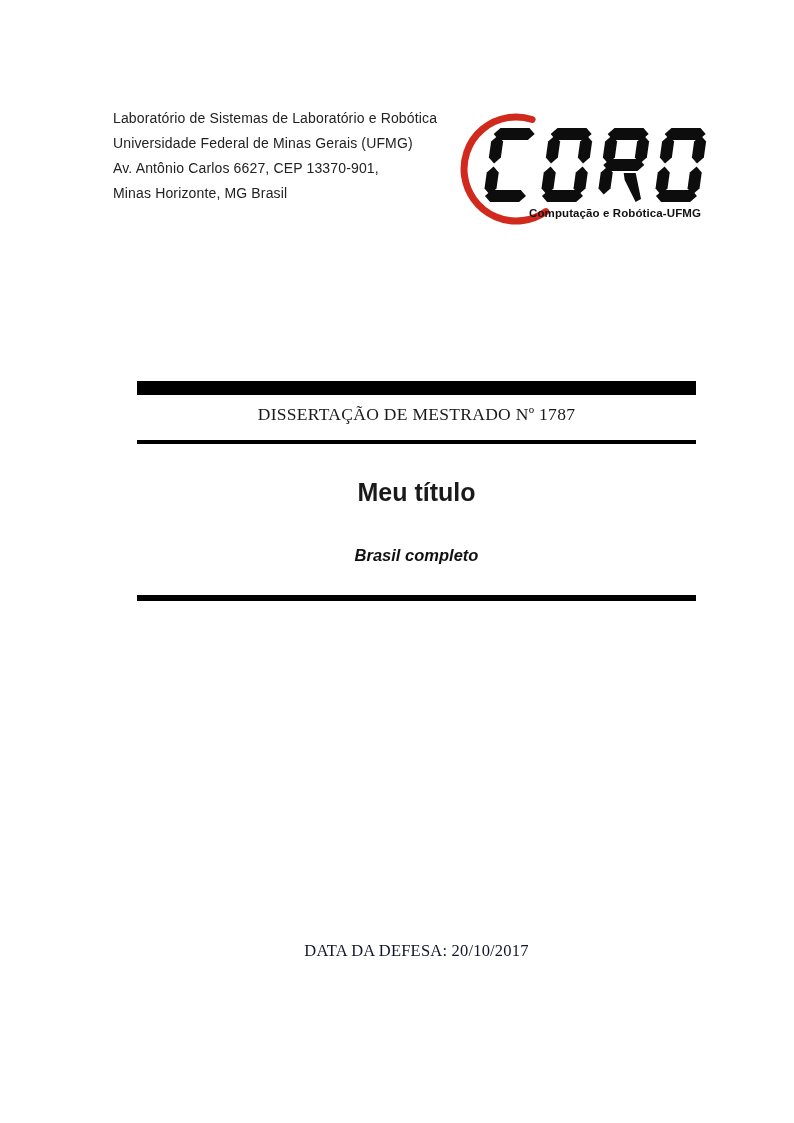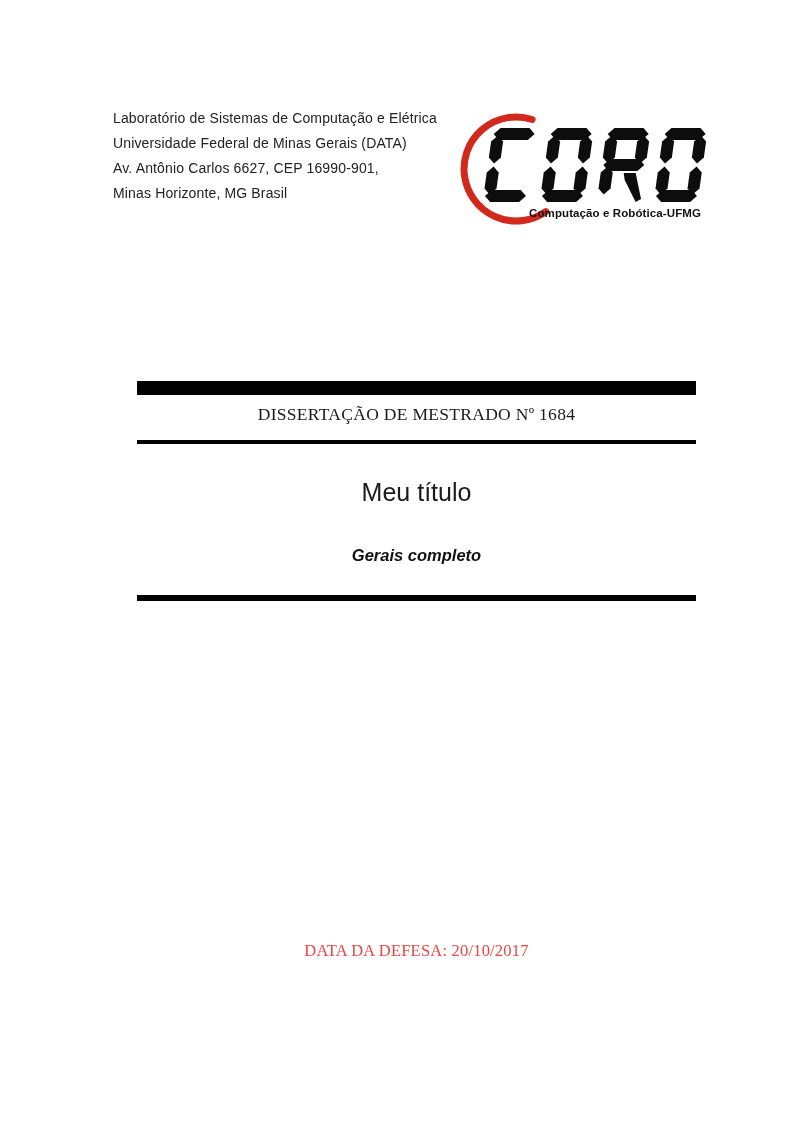--- a/index.html
+++ b/index.html
@@ -56,21 +56,21 @@
     color: #1a1a1a;
     white-space: nowrap;
   }
   .thesis-title {
     position: absolute;
     left: 137px;
     top: 478px;
     width: 559px;
     text-align: center;
     font-size: 25px;
-    font-weight: 400;
+    font-weight: 700;
     color: #1a1a1a;
   }
   .thesis-author {
     position: absolute;
     left: 137px;
     top: 546px;
     width: 559px;
     text-align: center;
     font-size: 16.5px;
     font-weight: 700;
@@ -79,38 +79,38 @@
   }
   .defense-date {
     position: absolute;
     left: 137px;
     top: 941px;
     width: 559px;
     text-align: center;
     font-family: "Liberation Serif", serif;
     font-size: 16.5px;
     letter-spacing: 0.2px;
-    color: #ef4444;
+    color: #0f172a;
   }
   .logo-subtitle-text {
     font-family: "Liberation Sans", sans-serif;
     font-weight: 700;
     font-size: 11.5px;
     letter-spacing: 0.1px;
   }
 </style>
 </head>
 <body>
 
 <div class="page">
 
   <div class="address-block">
-    <div>Laboratório de Sistemas de Computação e Elétrica</div>
-    <div>Universidade Federal de Minas Gerais (DATA)</div>
-    <div>Av. Antônio Carlos 6627, CEP 16990-901,</div>
+    <div>Laboratório de Sistemas de Laboratório e Robótica</div>
+    <div>Universidade Federal de Minas Gerais (UFMG)</div>
+    <div>Av. Antônio Carlos 6627, CEP 13370-901,</div>
     <div>Minas Horizonte, MG Brasil</div>
   </div>
 
   <div class="logo-wrap">
     <span class="sr-only">CORO</span>
     <svg width="256" height="115" viewBox="0 0 256 115">
 
       <path d="M 77.1 9.5 A 52 52 0 1 0 90.8 101.6" fill="none" stroke-width="7" stroke-linecap="round" stroke="#d2291d"></path>
 
       <g transform="translate(38,18) skewX(-8)" fill="#0d0d0d">
@@ -148,23 +148,23 @@
           <polygon points="6,38.5 12,44.5 12,60.5 6,66.5 0,60.5 0,44.5"></polygon>
           <polygon points="6,7.5 12,13.5 12,29.5 6,35.5 0,29.5 0,13.5"></polygon>
         </g>
       </g>
 
       <text x="246" y="107" text-anchor="end" class="logo-subtitle-text" fill="#111111">Computação e Robótica-UFMG</text>
     </svg>
   </div>
 
   <div class="rule rule-top-thick"></div>
-  <div class="heading">DISSERTAÇÃO DE MESTRADO Nº 1684</div>
+  <div class="heading">DISSERTAÇÃO DE MESTRADO Nº 1787</div>
   <div class="rule rule-heading-bot"></div>
 
   <div class="thesis-title">Meu título</div>
-  <div class="thesis-author">Gerais completo</div>
+  <div class="thesis-author">Brasil completo</div>
 
   <div class="rule rule-mid"></div>
 
   <div class="defense-date">DATA DA DEFESA: 20/10/2017</div>
 
 </div>
 
 </body></html>

